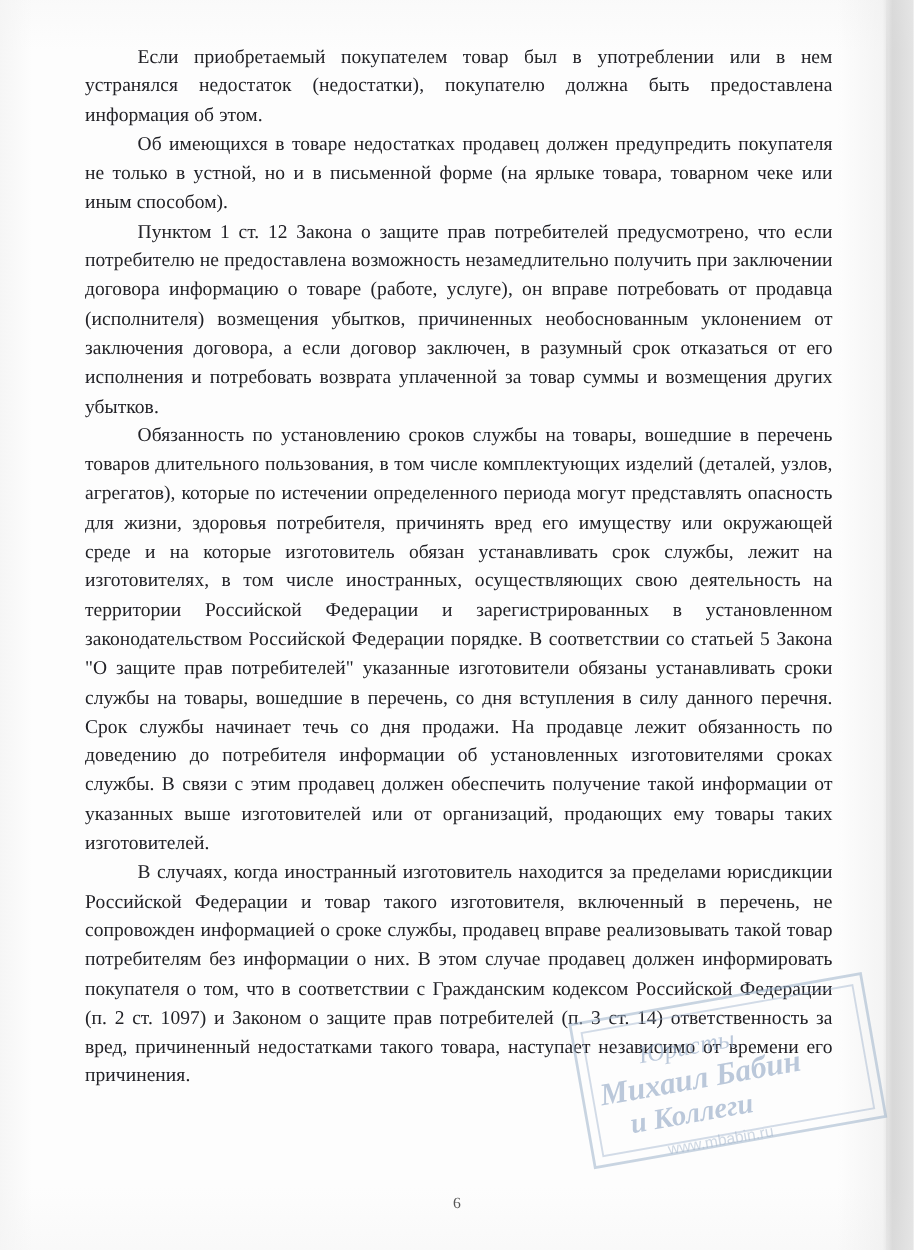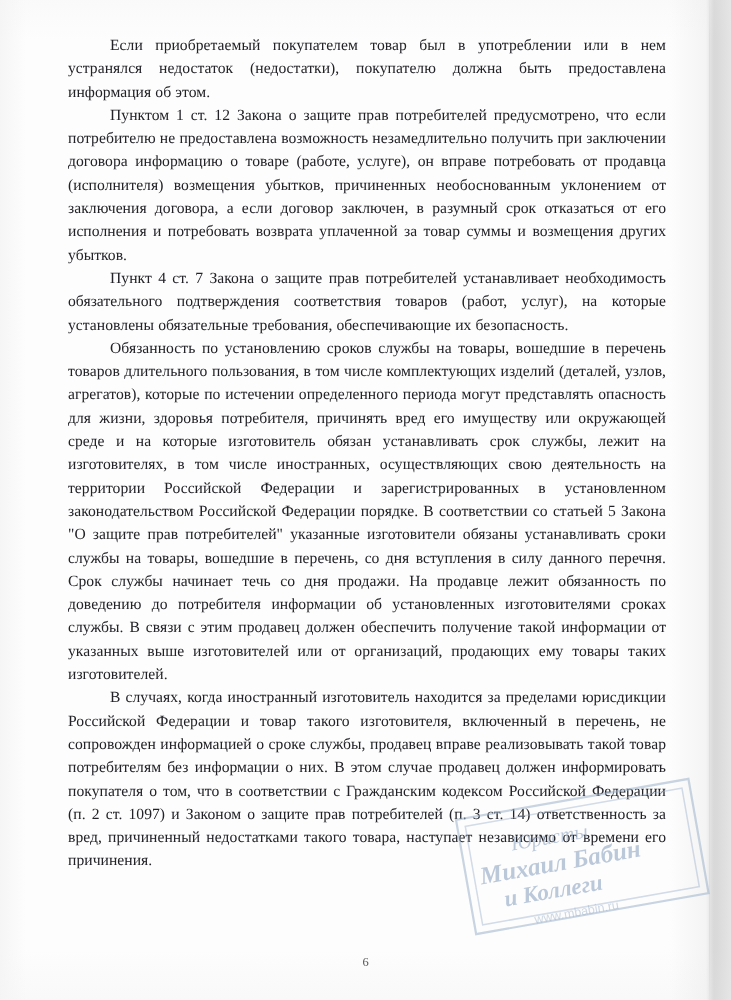--- a/index.html
+++ b/index.html
@@ -119,22 +119,22 @@
 </head>
 <body>
 
 <div class="page">
 
   <div class="scan-edge-right"></div>
   <div class="scan-edge-line"></div>
 
   <div class="textblock">
     <p class="para">Если приобретаемый покупателем товар был в употреблении или в нем устранялся недостаток (недостатки), покупателю должна быть предоставлена информация об этом.</p>
+    <p class="para">Об имеющихся в товаре недостатках продавец должен предупредить покупателя не только в устной, но и в письменной форме (на ярлыке товара, товарном чеке или иным способом).</p>
     <p class="para">Пунктом 1 ст. 12 Закона о защите прав потребителей предусмотрено, что если потребителю не предоставлена возможность незамедлительно получить при заключении договора информацию о товаре (работе, услуге), он вправе потребовать от продавца (исполнителя) возмещения убытков, причиненных необоснованным уклонением от заключения договора, а если договор заключен, в разумный срок отказаться от его исполнения и потребовать возврата уплаченной за товар суммы и возмещения других убытков.</p>
-    <p class="para">Пункт 4 ст. 7 Закона о защите прав потребителей устанавливает необходимость обязательного подтверждения соответствия товаров (работ, услуг), на которые установлены обязательные требования, обеспечивающие их безопасность.</p>
     <p class="para">Обязанность по установлению сроков службы на товары, вошедшие в перечень товаров длительного пользования, в том числе комплектующих изделий (деталей, узлов, агрегатов), которые по истечении определенного периода могут представлять опасность для жизни, здоровья потребителя, причинять вред его имуществу или окружающей среде и на которые изготовитель обязан устанавливать срок службы, лежит на изготовителях, в том числе иностранных, осуществляющих свою деятельность на территории Российской Федерации и зарегистрированных в установленном законодательством Российской Федерации порядке. В соответствии со статьей 5 Закона "О защите прав потребителей" указанные изготовители обязаны устанавливать сроки службы на товары, вошедшие в перечень, со дня вступления в силу данного перечня. Срок службы начинает течь со дня продажи. На продавце лежит обязанность по доведению до потребителя информации об установленных изготовителями сроках службы. В связи с этим продавец должен обеспечить получение такой информации от указанных выше изготовителей или от организаций, продающих ему товары таких изготовителей.</p>
     <p class="para">В случаях, когда иностранный изготовитель находится за пределами юрисдикции Российской Федерации и товар такого изготовителя, включенный в перечень, не сопровожден информацией о сроке службы, продавец вправе реализовывать такой товар потребителям без информации о них. В этом случае продавец должен информировать покупателя о том, что в соответствии с Гражданским кодексом Российской Федерации (п. 2 ст. 1097) и Законом о защите прав потребителей (п. 3 ст. 14) ответственность за вред, причиненный недостатками такого товара, наступает независимо от времени его причинения.</p>
   </div>
 
   <div class="stamp">
     <svg viewBox="0 0 268 168" xmlns="http://www.w3.org/2000/svg" aria-hidden="true">
       <g transform="rotate(-10 134 84)">
         <rect x="14" y="16" width="236" height="116" fill="none" stroke="#9db2cb" stroke-width="2.2" opacity="0.55"></rect>
         <rect x="22" y="24" width="220" height="100" fill="none" stroke="#9db2cb" stroke-width="1.5" opacity="0.45"></rect>
       </g>

